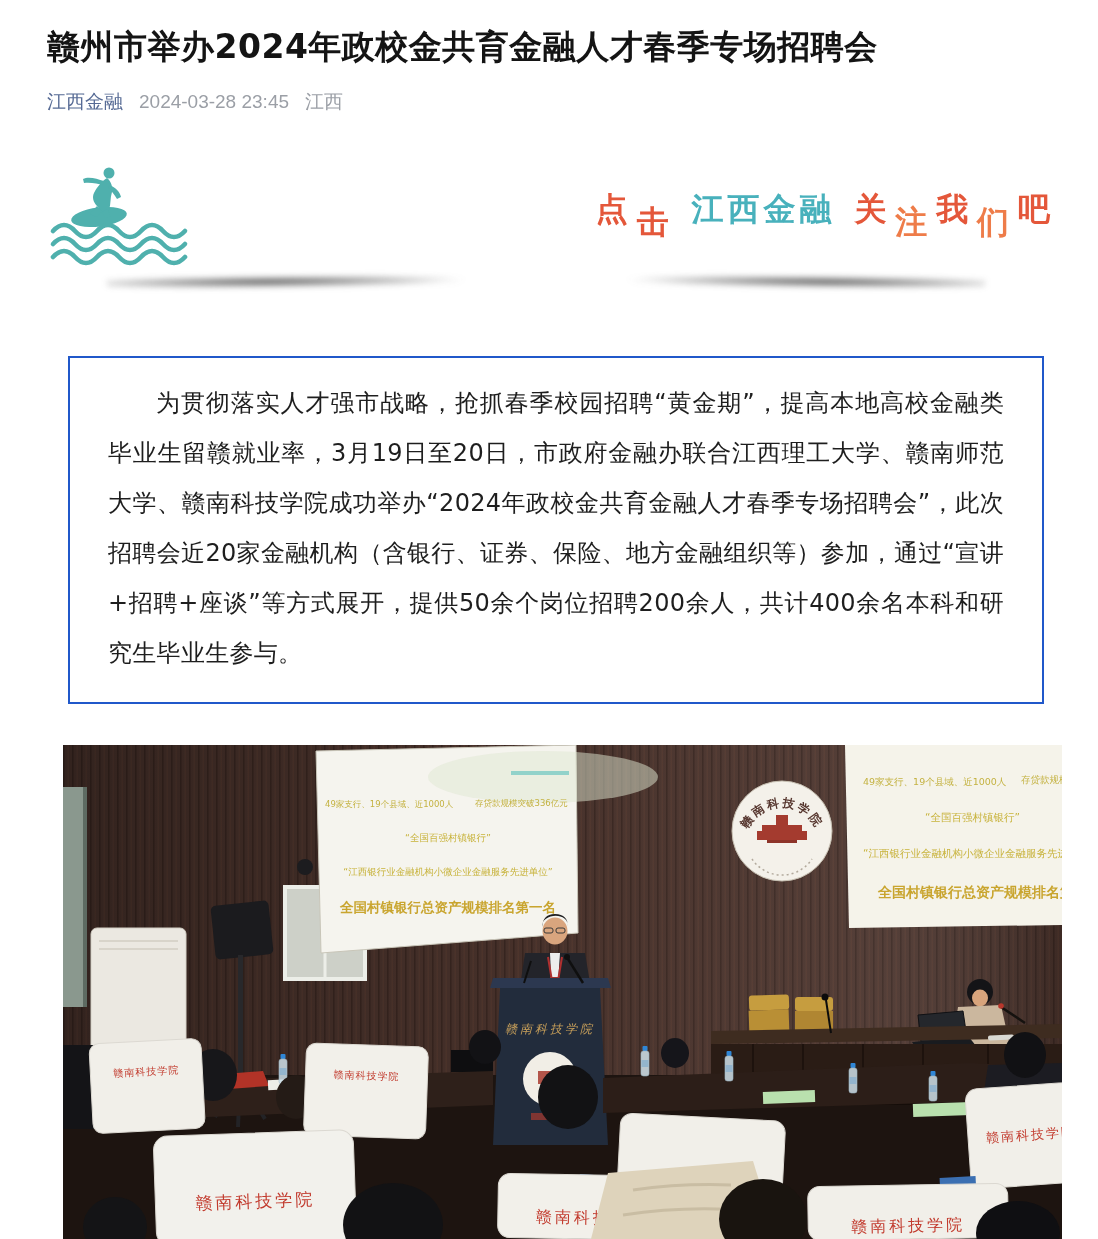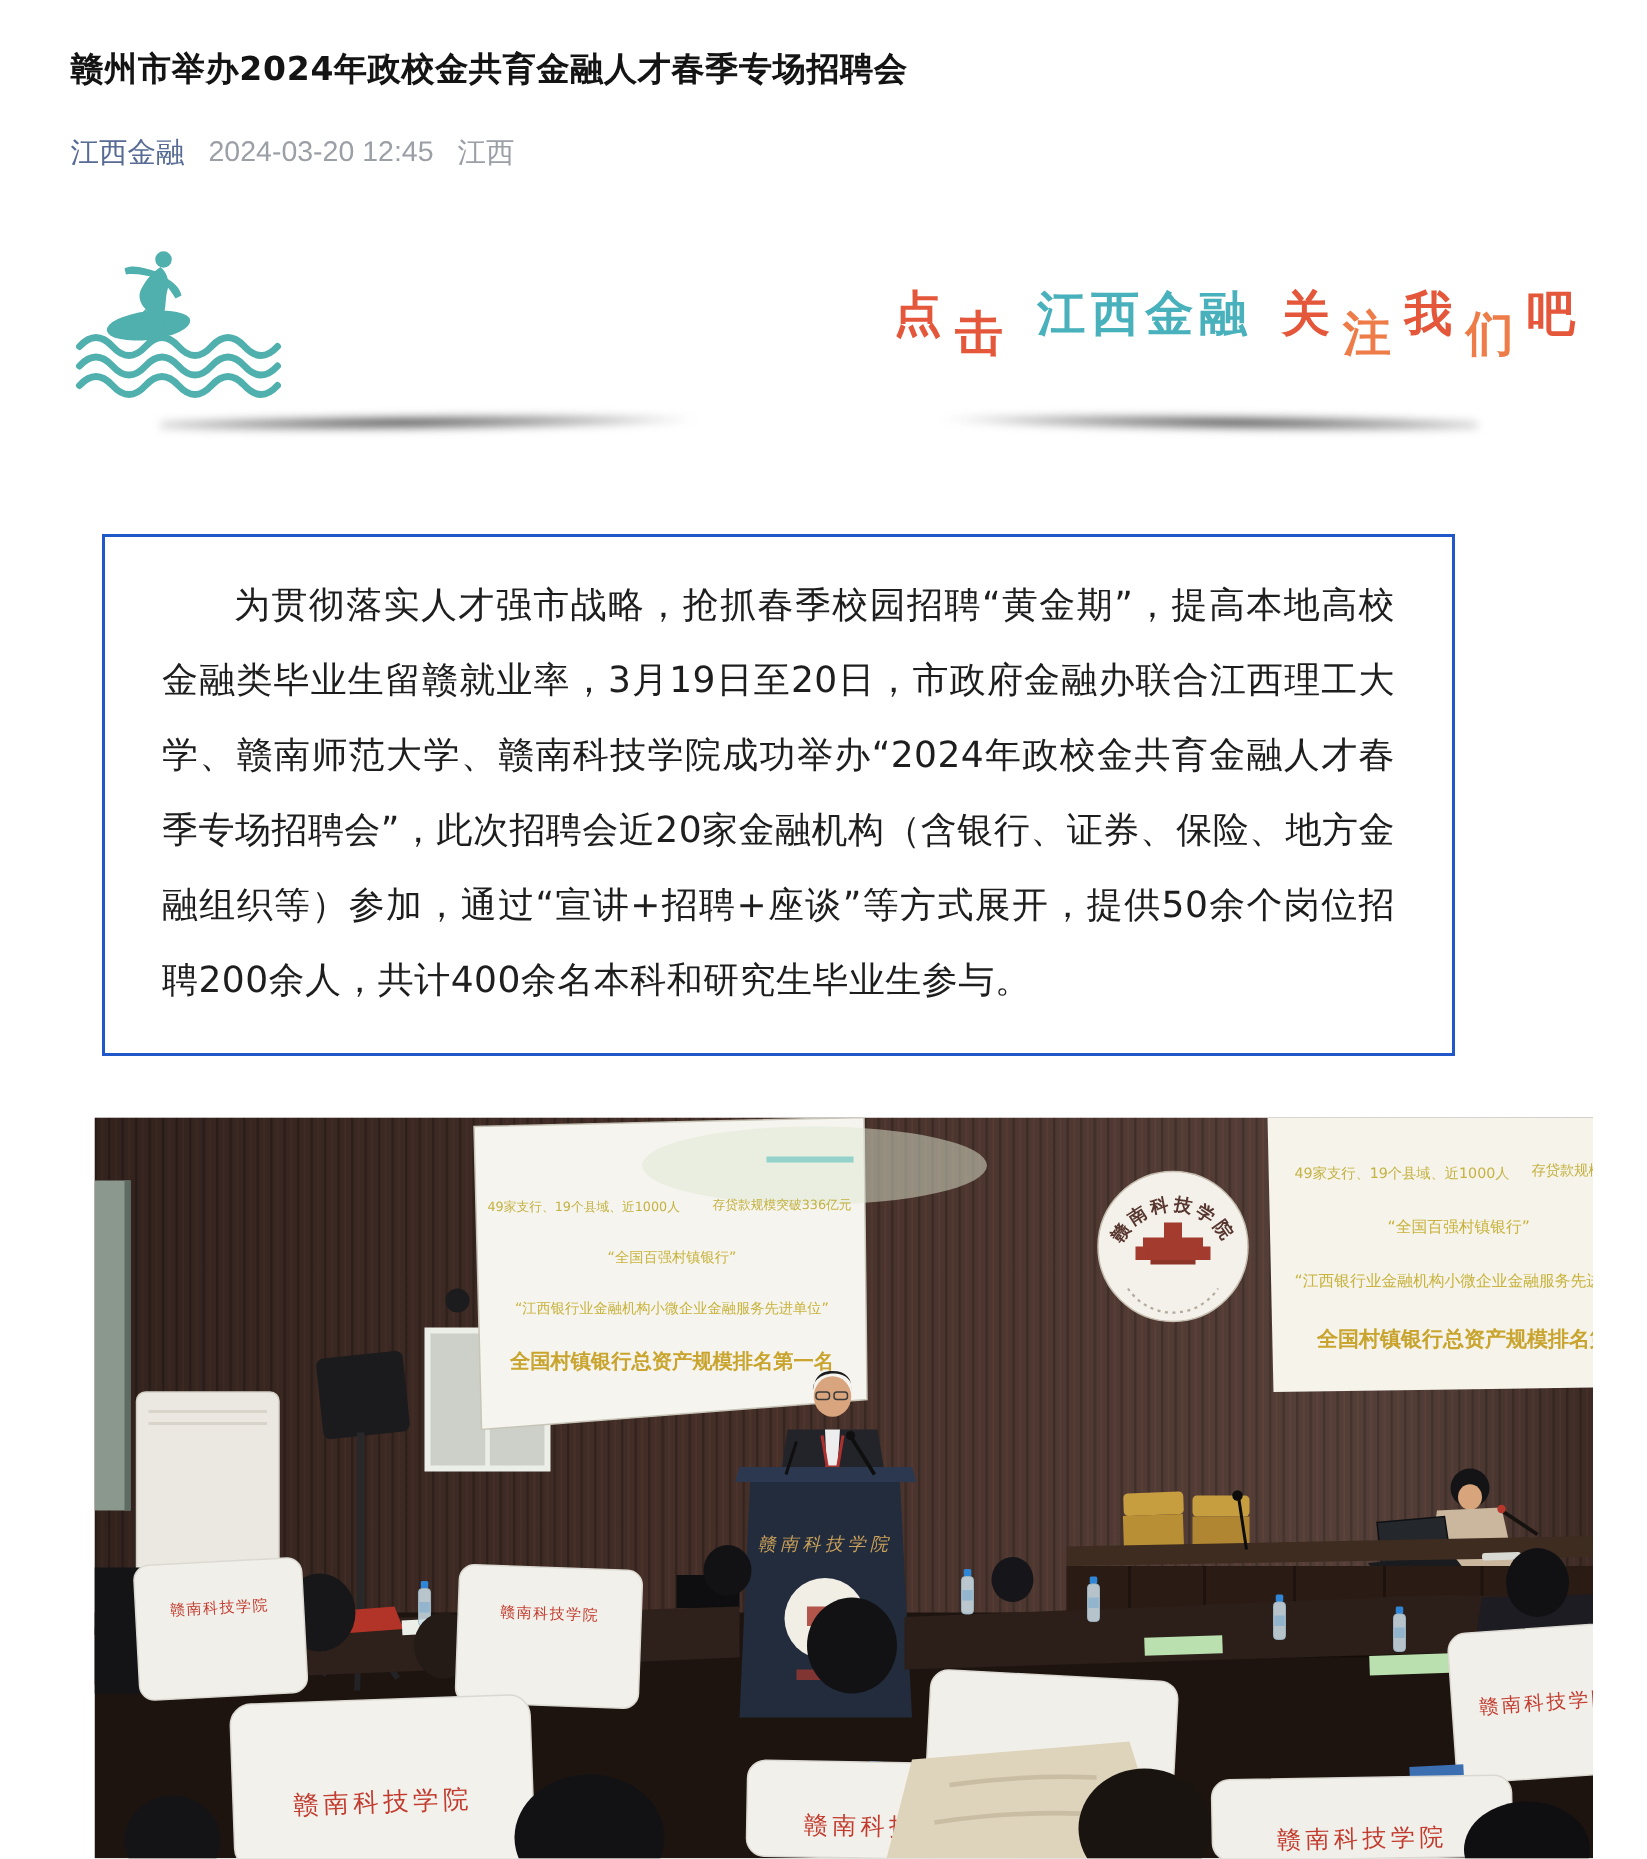--- a/index.html
+++ b/index.html
@@ -4,21 +4,21 @@
 <style>
   html,body{margin:0;padding:0;background:#ffffff;}
   body{
     width:1098px;height:1239px;overflow:hidden;
     font-family:"Liberation Sans","DejaVu Sans",sans-serif;
     -webkit-font-smoothing:antialiased;
   }
   .article{padding:26px 48px 0 47px;}
 
   .title{
-    margin:0;font-size:22px;line-height:41px;font-weight:700;color:#141414;
+    margin:0;font-size:33px;line-height:41px;font-weight:700;color:#141414;
     letter-spacing:0.5px;font-family:"DejaVu Sans","Liberation Sans",sans-serif;
   }
   .meta{display:flex;align-items:center;gap:16px;margin-top:22px;font-size:19px;color:#9b9fa6;}
   .meta .source{color:#576b95;cursor:pointer;}
 
   
   .banner{margin-top:50px;display:flex;justify-content:space-between;align-items:center;cursor:pointer;}
   .banner-logo{width:160px;height:102px;flex:0 0 auto;}
   .banner-text{margin-left:36px;font-size:32px;font-weight:700;white-space:nowrap;transform:translateY(-6px);}
   .banner-text span{display:inline-block;font-family:"DejaVu Sans",sans-serif;}
@@ -28,21 +28,21 @@
   .bt-teal{color:#48b1bc;letter-spacing:4px;margin:0 10px 0 14px;}
 
   .divider{position:relative;height:30px;margin:2px 65px 0 60px;}
   .divider .streak{position:absolute;top:8px;height:12px;width:48%;filter:blur(3px);}
   .divider .streak-left{left:0;transform:rotate(-0.6deg);
     background:radial-gradient(ellipse 58% 52% at 38% 35%, rgba(22,22,22,0.85), rgba(70,70,70,0.35) 58%, rgba(0,0,0,0) 82%);}
   .divider .streak-right{right:0;transform:rotate(0.6deg);
     background:radial-gradient(ellipse 58% 52% at 62% 35%, rgba(22,22,22,0.85), rgba(70,70,70,0.35) 58%, rgba(0,0,0,0) 82%);}
 
   .quote-box{
-    margin:57px 0 0 21px;width:902px;box-sizing:border-box;
+    margin:57px 0 0 21px;width:976px;box-sizing:border-box;
     border:2px solid #2058ca;padding:20px 38px 24px 38px;background:#ffffff;
   }
   .quote-box p{
     margin:0;font-size:24px;line-height:50px;color:#1e1e1e;
     text-indent:2em;text-align:justify;letter-spacing:0.3px;
     font-family:"DejaVu Sans","Liberation Sans",sans-serif;
   }
 
   .photo-wrap{margin:41px 0 0 16px;width:999px;height:494px;line-height:0;cursor:pointer;}
   .photo-wrap svg{display:block;}
@@ -50,21 +50,21 @@
 </style>
 </head>
 <body>
 
 <div class="article">
 
   <h1 class="title">赣州市举办2024年政校金共育金融人才春季专场招聘会</h1>
 
   <div class="meta">
     <span class="source">江西金融</span>
-    <span class="time">2024-03-20 12:45</span>
+    <span class="time">2024-03-28 23:45</span>
     <span class="loc">江西</span>
   </div>
 
   <div class="banner">
     <svg class="banner-logo" viewBox="0 0 160 102">
       <g fill="#4fb0ad">
         <ellipse cx="52" cy="52" rx="28" ry="9.5" transform="rotate(-7 52 52)"></ellipse>
         <circle cx="62" cy="8" r="5.5"></circle>
         <path d="M60,13 C55,16 50,22 47,28 C45,32 46,37 50,41 L55,47 L62,45 C64,39 63,33 65,27 C66,22 64,16 60,13 Z"></path>
         <path d="M57,16 C50,14 42,11 36,14 L37,18 C44,17 51,19 56,20 Z"></path>

